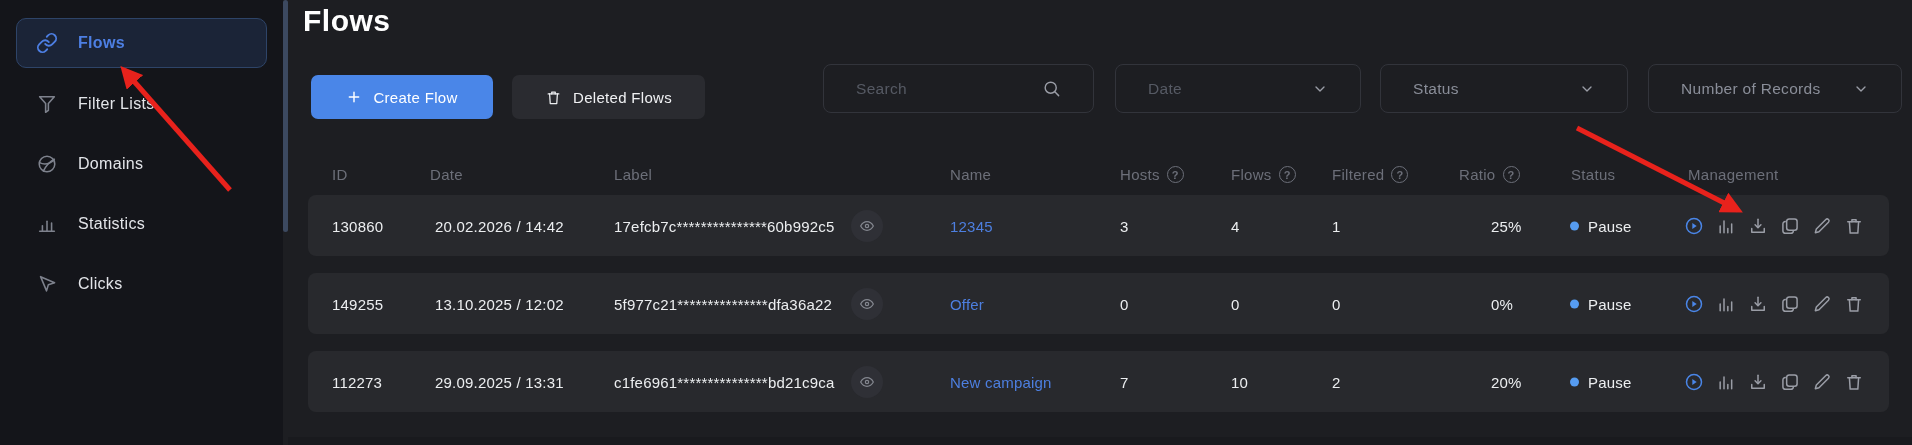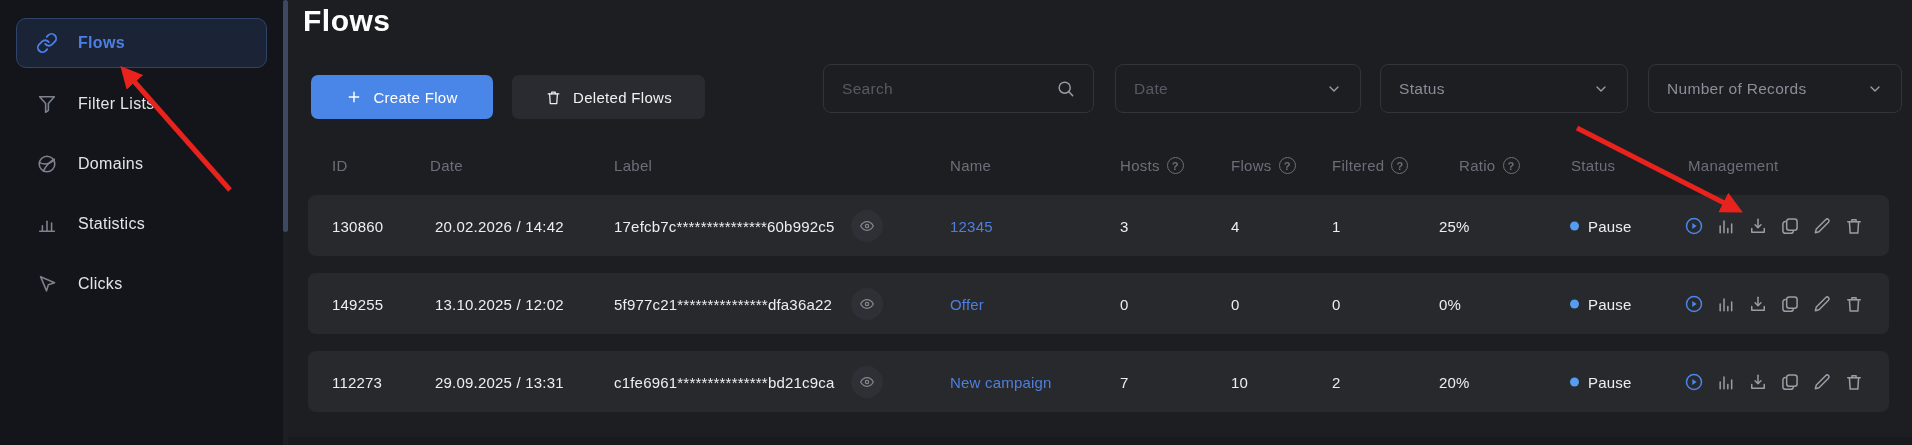--- a/index.html
+++ b/index.html
@@ -34,48 +34,48 @@
     display:flex; align-items:center; justify-content:center; gap:11px;
     font-size:15px; letter-spacing:.3px; cursor:pointer; white-space:nowrap;
   }
   .btn-primary { left:311px; width:182px; background:#4a86e8; color:#ffffff; }
   .btn-dark    { left:512px; width:193px; background:#2a2b30; color:#f0f1f3; }
 
   
   .filter {
     position:absolute; top:64px; height:49px;
     border:1px solid #32343b; border-radius:8px;
-    display:flex; align-items:center; padding:0 18px;
+    display:flex; align-items:center; padding:0 32px;
     color:#565a64; font-size:15.5px; letter-spacing:.3px; cursor:pointer;
   }
   .filter .grow { flex:1; }
   .filter-search  { left:823px;  width:271px; }
   .filter-date    { left:1115px; width:246px; }
   .filter-status  { left:1380px; width:248px; color:#8a8e99; }
   .filter-records { left:1648px; width:254px; color:#8a8e99; }
   .search-input {
     background:transparent; border:none; outline:none; width:100%;
     color:#dfe1e5; font-size:15.5px; letter-spacing:.3px; font-family:inherit;
   }
   .search-input::placeholder { color:#565a64; }
   .gicon { color:#9a9da6; }
 
   
   .thead { position:absolute; left:308px; top:157px; width:1581px; height:26px; color:#6c6f79; font-size:15px; letter-spacing:.3px; }
-  .hc { position:absolute; top:0; height:26px; display:flex; align-items:flex-start; gap:7px; white-space:nowrap; }
+  .hc { position:absolute; top:0; height:26px; display:flex; align-items:flex-end; gap:7px; white-space:nowrap; }
   .help {
     width:17px; height:17px; border:1.5px solid #6c6f79; border-radius:50%;
     display:inline-flex; align-items:center; justify-content:center;
     font-size:11px; font-weight:700; color:#6c6f79; cursor:pointer;
   }
   .row { position:absolute; left:308px; width:1581px; height:61px; background:#28292d; border-radius:8px; }
   .row1 { top:195px; } .row2 { top:273px; } .row3 { top:351px; }
   .cell { position:absolute; top:50%; transform:translateY(-50%); font-size:15px; letter-spacing:.2px; color:#eceef0; white-space:nowrap; }
   .c-id{left:24px} .c-date{left:127px} .c-label{left:306px} .c-name{left:642px}
-  .c-hosts{left:812px} .c-hits{left:923px} .c-filtered{left:1024px} .c-ratio{left:1131px}
+  .c-hosts{left:812px} .c-hits{left:923px} .c-filtered{left:1024px} .c-ratio{left:1183px}
   .link { color:#4d7fe0; cursor:pointer; }
   .eye-btn {
     position:absolute; left:543px; top:50%; transform:translateY(-50%);
     width:32px; height:32px; border-radius:50%; background:#2f3036;
     display:flex; align-items:center; justify-content:center; color:#84878f; cursor:pointer;
   }
   .status-cell { left:1262px; display:flex; align-items:center; gap:9px; }
   .dot { width:9px; height:9px; border-radius:50%; background:#569cf1; }
   .mgmt { left:1376px; display:flex; align-items:center; gap:12px; }
   .micon { width:20px; height:20px; display:flex; align-items:center; justify-content:center; color:#9a9da6; cursor:pointer; }

